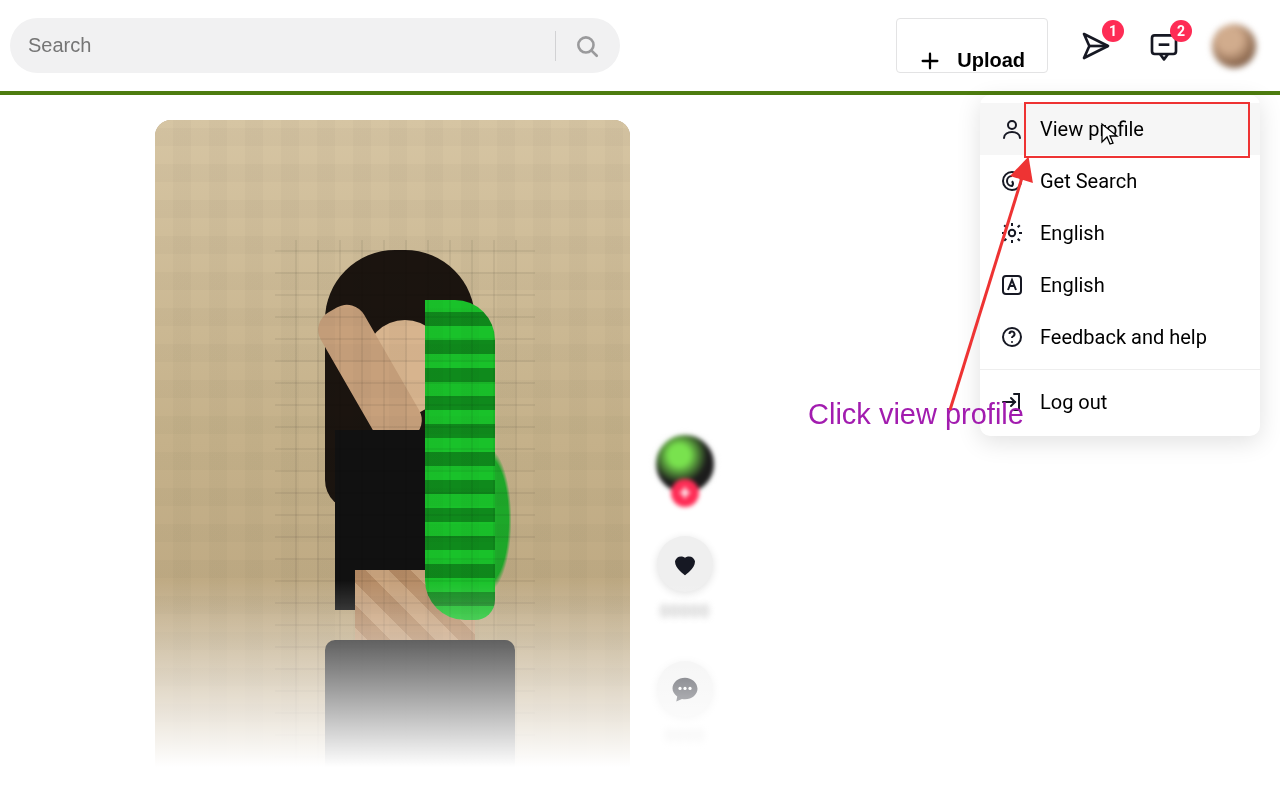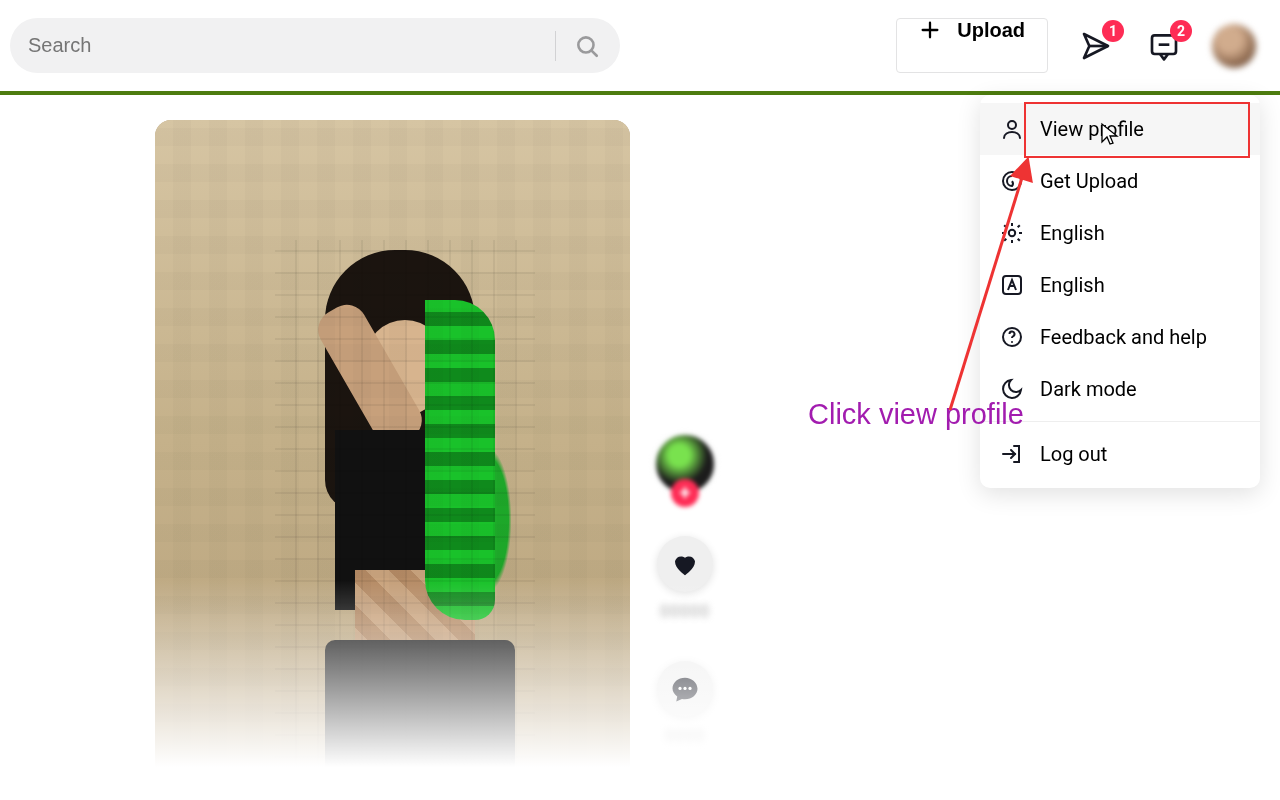--- a/index.html
+++ b/index.html
@@ -7,21 +7,21 @@
 
   
   .header { position: absolute; top: 0; left: 0; right: 0; height: 95px; display: flex; align-items: center; padding: 18px 24px 18px 14px; border-bottom: 4px solid #4d7c0f; }
   .search-wrap { flex: 0 0 610px; height: 55px; background: #f1f1f2; border-radius: 28px; display: flex; align-items: center; padding-right: 12px; margin-left: -4px; }
   .search-input { flex: 1; border: none; background: transparent; font-size: 20px; color: #888; padding-left: 18px; outline: none; }
   .search-divider { width: 1px; height: 30px; background: #d2d2d4; margin: 0 10px 0 6px; }
   .search-btn { width: 42px; height: 42px; display:flex; align-items:center; justify-content:center; border:none; background:transparent; cursor:pointer; }
 
   .spacer { flex: 1; }
 
-  .upload-btn { display:flex; align-items:flex-start; gap:16px; height:55px; padding:0 22px; border:1px solid #e3e3e4; border-radius:4px; background:#fff; font-size:20px; font-weight:600; cursor:pointer; }
+  .upload-btn { display:flex; align-items:flex-end; gap:16px; height:55px; padding:0 22px; border:1px solid #e3e3e4; border-radius:4px; background:#fff; font-size:20px; font-weight:600; cursor:pointer; }
 
   .hdr-icon { position: relative; width:40px; height:40px; display:flex; align-items:center; justify-content:center; margin-left:28px; cursor:pointer; }
   .badge { position:absolute; top:-6px; right:-8px; background:#fe2c55; color:#fff; font-size:14px; font-weight:700; min-width:22px; height:22px; border-radius:11px; display:flex; align-items:center; justify-content:center; padding:0 4px; }
 
   .avatar-hdr { width:44px; height:44px; border-radius:50%; margin-left:28px; overflow:hidden; cursor:pointer;
     background:
       linear-gradient(45deg, #8a7564 10%, transparent 10%, transparent 90%, #b59c87 90%),
       linear-gradient(-45deg, #5c4637 15%, transparent 15%, transparent 85%, #5c4637 85%),
       radial-gradient(circle at 40% 35%, #caa88c 30%, #7a5a44 75%);
     filter: blur(3px) contrast(1.1);
@@ -134,21 +134,21 @@
     </span>
     <span>View profile</span>
   </div>
   <div class="menu-item">
     <span class="mi-icon">
       <svg width="24" height="24" viewBox="0 0 24 24" fill="none" stroke="#161823" stroke-width="2">
           <circle cx="12" cy="12" r="9"></circle>
           <path d="M12 7a4 4 0 0 0 0 10 4 4 0 0 0 0-5"></path>
         </svg>
     </span>
-    <span>Get Upload</span>
+    <span>Get Search</span>
   </div>
   <div class="menu-item">
     <span class="mi-icon">
       <svg width="24" height="24" viewBox="0 0 24 24" fill="none" stroke="#161823" stroke-width="2">
           <circle cx="12" cy="12" r="3.2"></circle>
           <path d="M12 2v3M12 19v3M4.2 4.2l2.1 2.1M17.7 17.7l2.1 2.1M2 12h3M19 12h3M4.2 19.8l2.1-2.1M17.7 6.3l2.1-2.1"></path>
         </svg>
     </span>
     <span>English</span>
   </div>
@@ -163,28 +163,20 @@
   </div>
   <div class="menu-item">
     <span class="mi-icon">
       <svg width="24" height="24" viewBox="0 0 24 24" fill="none" stroke="#161823" stroke-width="2">
           <circle cx="12" cy="12" r="9"></circle>
           <path d="M9.5 9a2.5 2.5 0 1 1 3.5 2.3c-.9.4-1 1-1 1.7"></path>
           <circle cx="12" cy="17" r="1" fill="#161823" stroke="none"></circle>
         </svg>
     </span>
     <span>Feedback and help</span>
-  </div>
-  <div class="menu-item">
-    <span class="mi-icon">
-      <svg width="24" height="24" viewBox="0 0 24 24" fill="none" stroke="#161823" stroke-width="2">
-          <path d="M21 13a9 9 0 1 1-10-10 7 7 0 0 0 10 10z"></path>
-        </svg>
-    </span>
-    <span>Dark mode</span>
   </div>
   <div class="menu-sep"></div>
   <div class="menu-item">
     <span class="mi-icon">
       <svg width="24" height="24" viewBox="0 0 24 24" fill="none" stroke="#161823" stroke-width="2" stroke-linecap="round">
           <path d="M14 4h5v16h-5"></path>
           <path d="M3 12h12"></path>
           <path d="M11 8l4 4-4 4"></path>
         </svg>
     </span>

